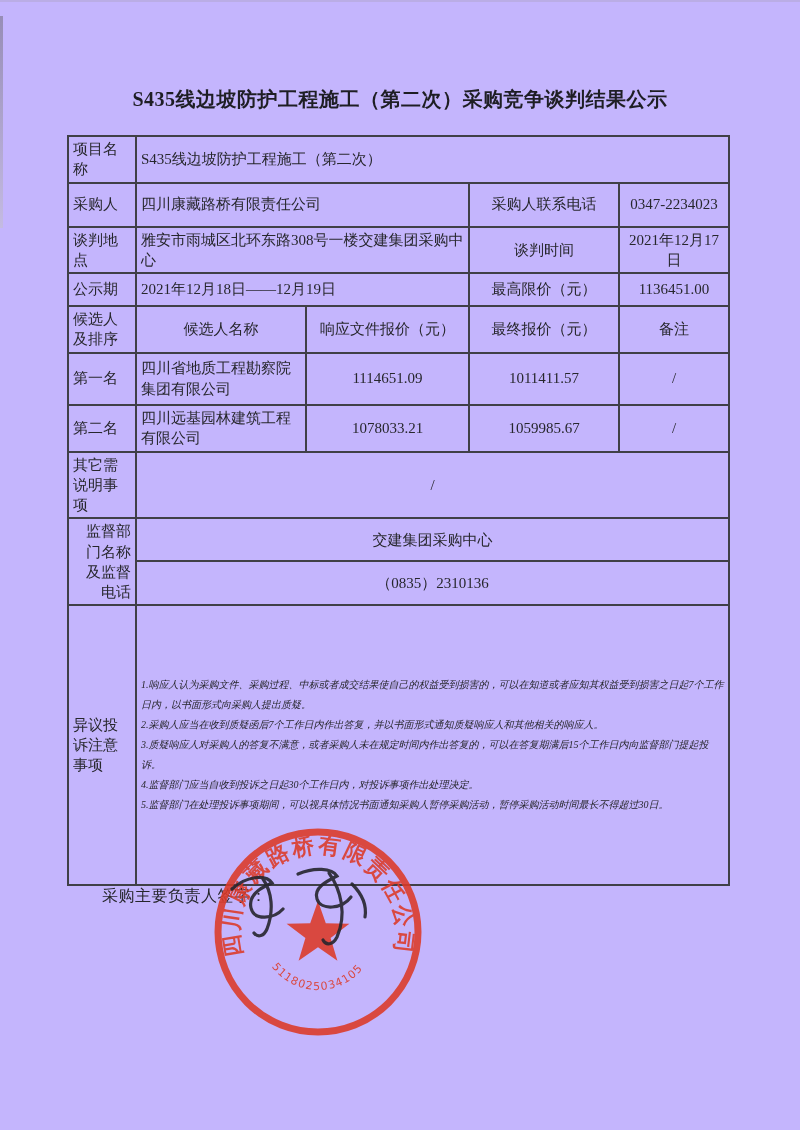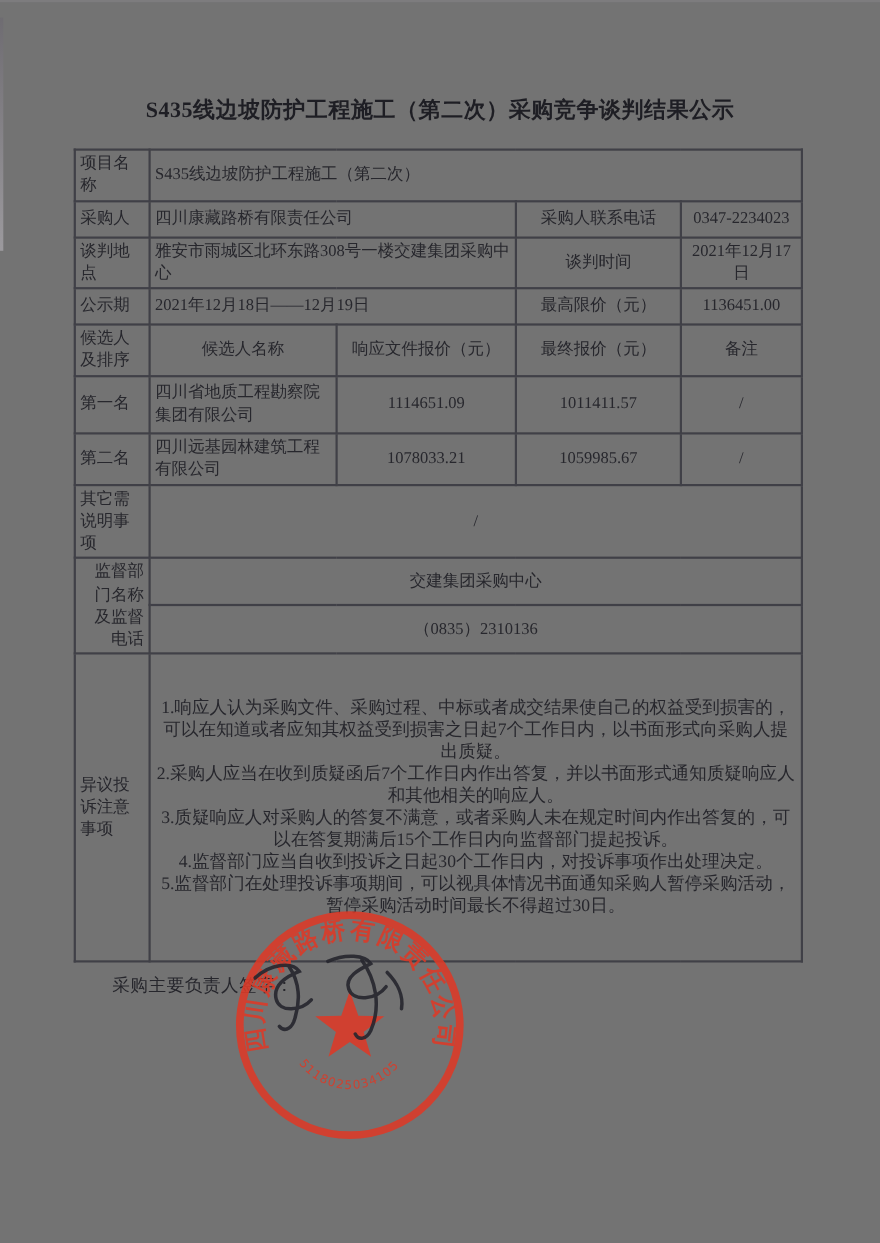--- a/index.html
+++ b/index.html
@@ -3,21 +3,21 @@
 <meta charset="utf-8">
 <style>
   html,body{margin:0;padding:0;}
   body{
     width:800px;height:1130px;
     font-family:"Liberation Serif","DejaVu Serif",serif;
     background:#e8e8e8;
   }
   .page{
     position:relative;width:800px;height:1130px;
-    background:#737373;overflow:hidden;color:#26262c;
+    background:#c4b5fd;overflow:hidden;color:#26262c;
   }
   .scan-edge{
     position:absolute;left:0;top:16px;width:3px;height:212px;
     background:linear-gradient(#6a6570,#c4c0c8);opacity:.5;
   }
   .scan-edge2{
     position:absolute;left:0;top:0;width:100%;height:2px;
     background:#9a97a0;opacity:.25;
   }
   .title{
@@ -31,25 +31,25 @@
     font-size:15px;color:#27272d;
   }
   .doc-table td{
     border:2px solid #404047;vertical-align:middle;
     padding:2px 4px;line-height:1.35;
   }
   .lbl{text-align:left;padding-left:5px;margin-left:12px;}
   .sup{text-align:right;padding:2px 2px;}
   .c{text-align:center;}
   .l{text-align:left;padding-left:7px;}
-  .h-r1{height:42px}.h-r2{height:33px}.h-r3{height:41px}.h-r4{height:33px}
+  .h-r1{height:42px}.h-r2{height:44px}.h-r3{height:41px}.h-r4{height:33px}
   .h-r5{height:44px}.h-r6{height:52px}.h-r7{height:47px}.h-r8{height:48px}
   .h-r9{height:42px}.h-r10{height:43px}.h-r11{height:280px}
   .obj-cell{padding:10px 10px 10px 6px;}
-  .obj-line{font-size:16px;line-height:20px;text-align:center;}
+  .obj-line{font-size:10px;line-height:20px;text-align:left;font-style:italic;}
   .sign-label{
     position:absolute;left:70px;top:886px;
     font-size:16px;color:#26262c;letter-spacing:.5px;margin-left:32px;
   }
   .seal-svg{position:absolute;left:208px;top:822px;opacity:.88;}
   .sig-svg{position:absolute;left:210px;top:855px;}
   .seal-ring-text{font-family:"Liberation Serif","DejaVu Serif",serif;font-weight:700;}
 </style>
 </head>
 <body>

